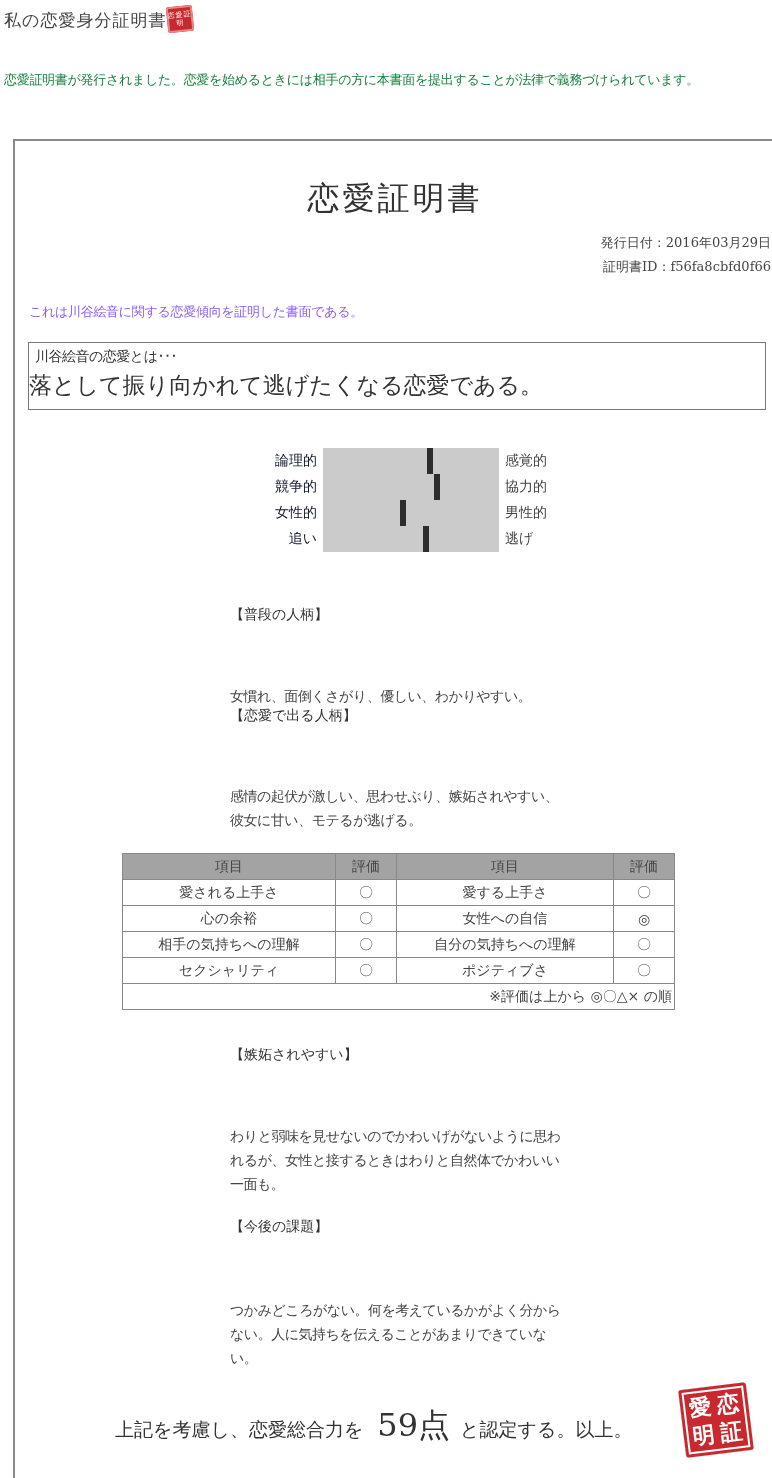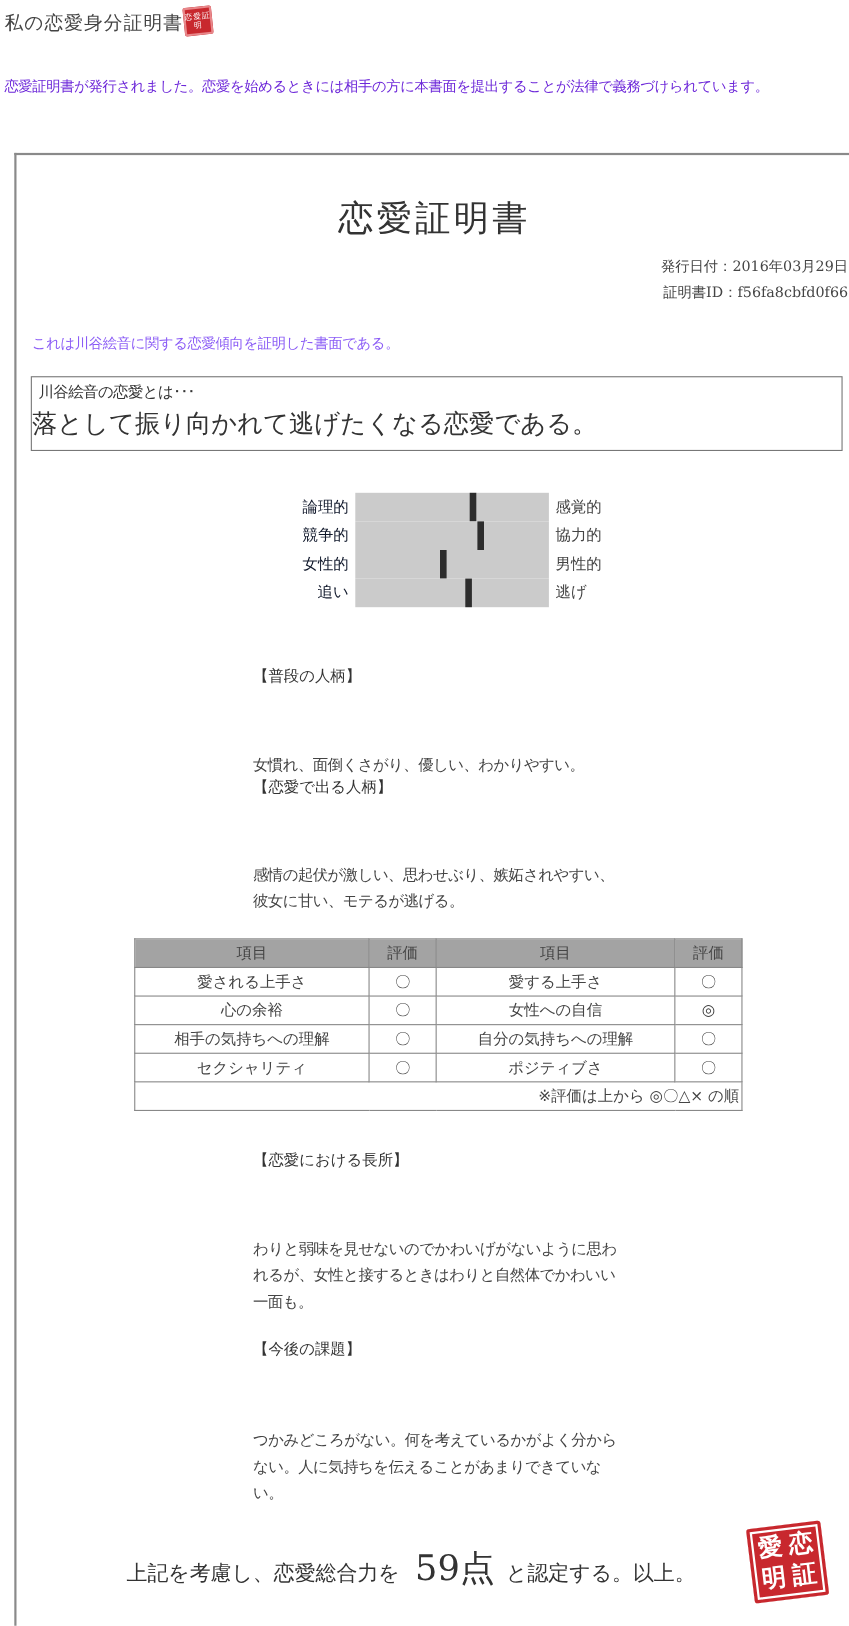--- a/index.html
+++ b/index.html
@@ -15,21 +15,21 @@
   }
   .mini-seal {
     display: inline-block; width: 26px; height: 26px; margin-left: 1px;
     background: #c8282e; color: #fff; font-size: 7px; line-height: 8px;
     transform: rotate(-6deg); border-radius: 2px;
     display: inline-flex; flex-wrap: wrap; align-items: center; justify-content: center;
     text-align: center; box-shadow: inset 0 0 0 2px #e8878a;
   }
   .intro {
     position: absolute; left: 4px; top: 66px; width: 768px;
-    font-size: 13px; line-height: 27px; color: #6d28d9;
+    font-size: 13px; line-height: 27px; color: #15803d;
     font-family: "DejaVu Sans", "Liberation Sans", sans-serif; letter-spacing: -0.3px;
   }
   .cert {
     position: absolute; left: 13px; top: 139px; width: 780px; height: 1360px;
     border-top: 2px solid #8a8a8a; border-left: 2px solid #8a8a8a;
   }
   .cert-title {
     position: absolute; left: 0; top: 36px; width: 760px; text-align: center;
     font-size: 32px; color: #333; letter-spacing: 3px;
   }
@@ -203,21 +203,21 @@
       <td>〇</td>
       <td>ポジティブさ</td>
       <td>〇</td>
     </tr>
     <tr>
       <td colspan="4" class="note">※評価は上から ◎〇△× の順</td>
     </tr>
   </tbody>
     </table>
 
-  <div class="section-head" style="top:905px">【恋愛における長所】</div>
+  <div class="section-head" style="top:905px">【嫉妬されやすい】</div>
   <div class="section-body" style="top:950px; width:335px">わりと弱味を見せないのでかわいげがないように思われるが、女性と接するときはわりと自然体でかわいい一面も。</div>
 
   <div class="section-head" style="top:1077px">【今後の課題】</div>
   <div class="section-body" style="top:1124px; width:335px">つかみどころがない。何を考えているかがよく分からない。人に気持ちを伝えることがあまりできていない。</div>
 
   <div class="final">
     <span>上記を考慮し、恋愛総合力を</span>
     <span class="score">59点</span>
     <span>と認定する。以上。</span>
   </div>

